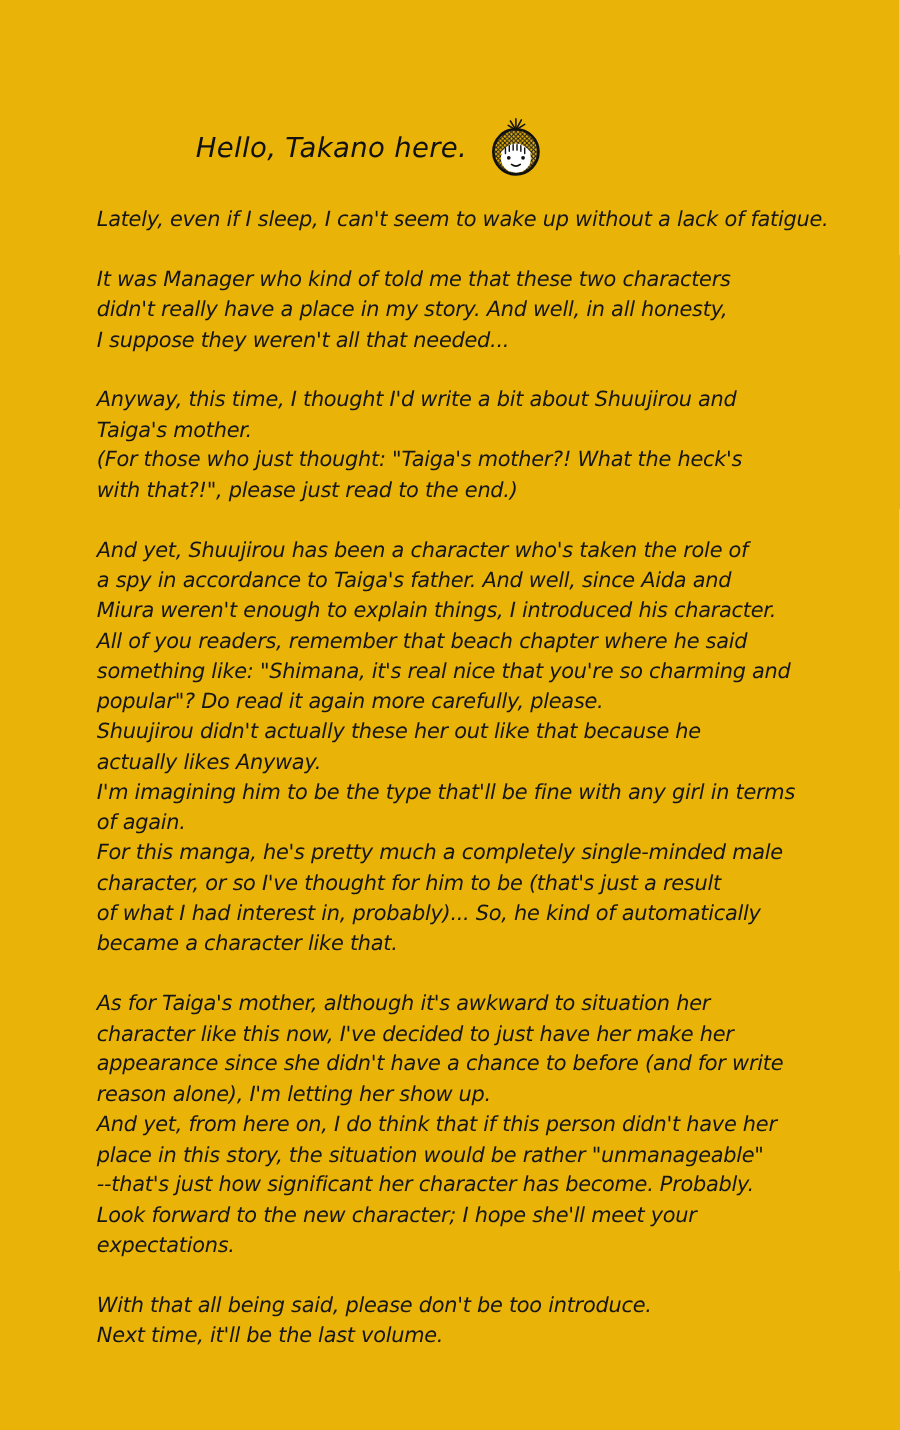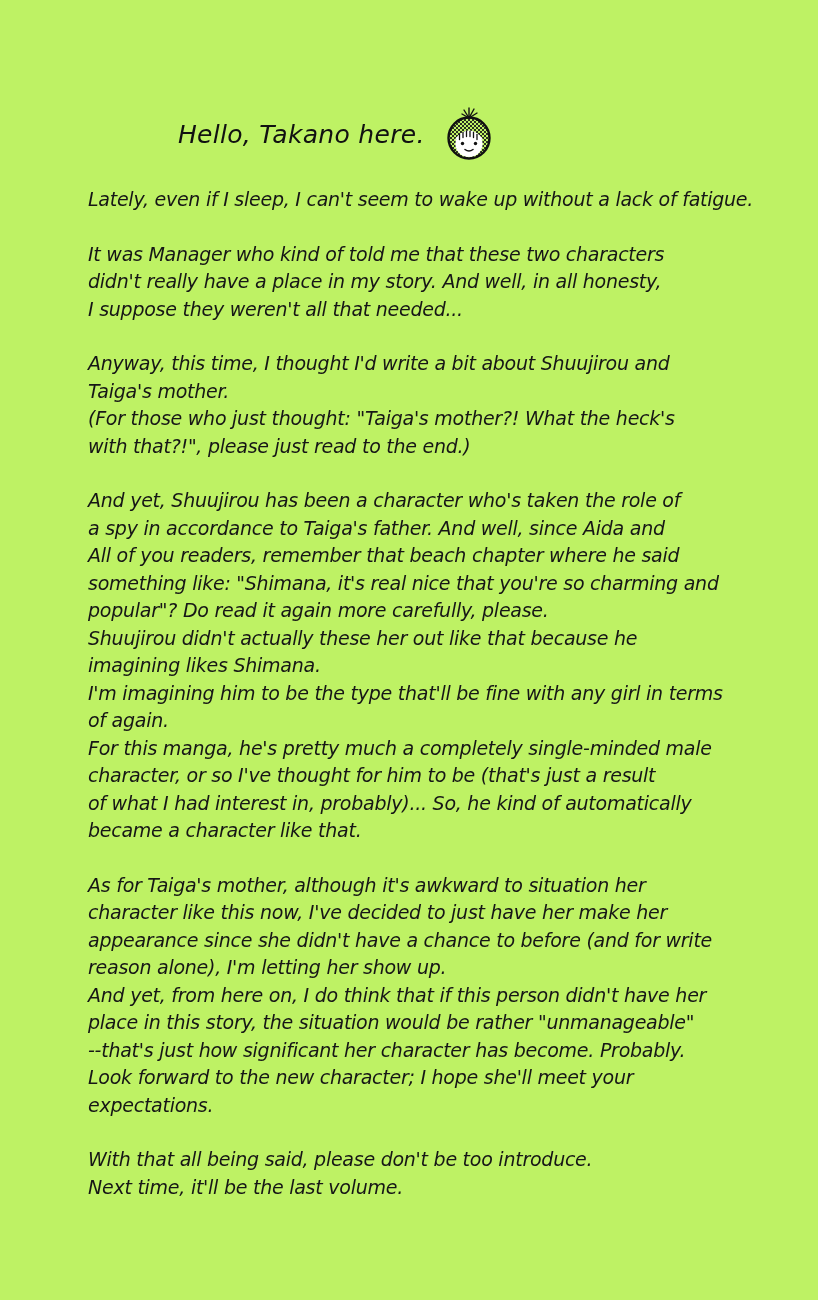--- a/index.html
+++ b/index.html
@@ -1,20 +1,20 @@
 <!DOCTYPE html>
 <html><head>
 <meta charset="utf-8">
 <style>
   html, body { margin: 0; padding: 0; background: #ffffff; }
   .page {
     position: relative;
     width: 818px;
     height: 1300px;
-    background: #bef264;
+    background: #eab308;
     overflow: hidden;
     color: #161616;
     font-family: "DejaVu Sans", "Liberation Sans", sans-serif;
     font-style: italic;
   }
   .title-row {
     display: flex;
     align-items: center;
     padding: 106px 0 0 178px;
     height: 56px;
@@ -117,25 +117,26 @@
     <p class="para">
       <span class="line">Anyway, this time, I thought I'd write a bit about Shuujirou and</span>
       <span class="line">Taiga's mother.</span>
       <span class="line">(For those who just thought: "Taiga's mother?! What the heck's</span>
       <span class="line">with that?!", please just read to the end.)</span>
     </p>
 
     <p class="para">
       <span class="line">And yet, Shuujirou has been a character who's taken the role of</span>
       <span class="line">a spy in accordance to Taiga's father. And well, since Aida and</span>
+      <span class="line">Miura weren't enough to explain things, I introduced his character.</span>
       <span class="line">All of you readers, remember that beach chapter where he said</span>
       <span class="line">something like: "Shimana, it's real nice that you're so charming and</span>
       <span class="line">popular"? Do read it again more carefully, please.</span>
       <span class="line">Shuujirou didn't actually these her out like that because he</span>
-      <span class="line">imagining likes Shimana.</span>
+      <span class="line">actually likes Anyway.</span>
       <span class="line">I'm imagining him to be the type that'll be fine with any girl in terms</span>
       <span class="line">of again.</span>
       <span class="line">For this manga, he's pretty much a completely single-minded male</span>
       <span class="line">character, or so I've thought for him to be (that's just a result</span>
       <span class="line">of what I had interest in, probably)... So, he kind of automatically</span>
       <span class="line">became a character like that.</span>
     </p>
 
     <p class="para">
       <span class="line">As for Taiga's mother, although it's awkward to situation her</span>

